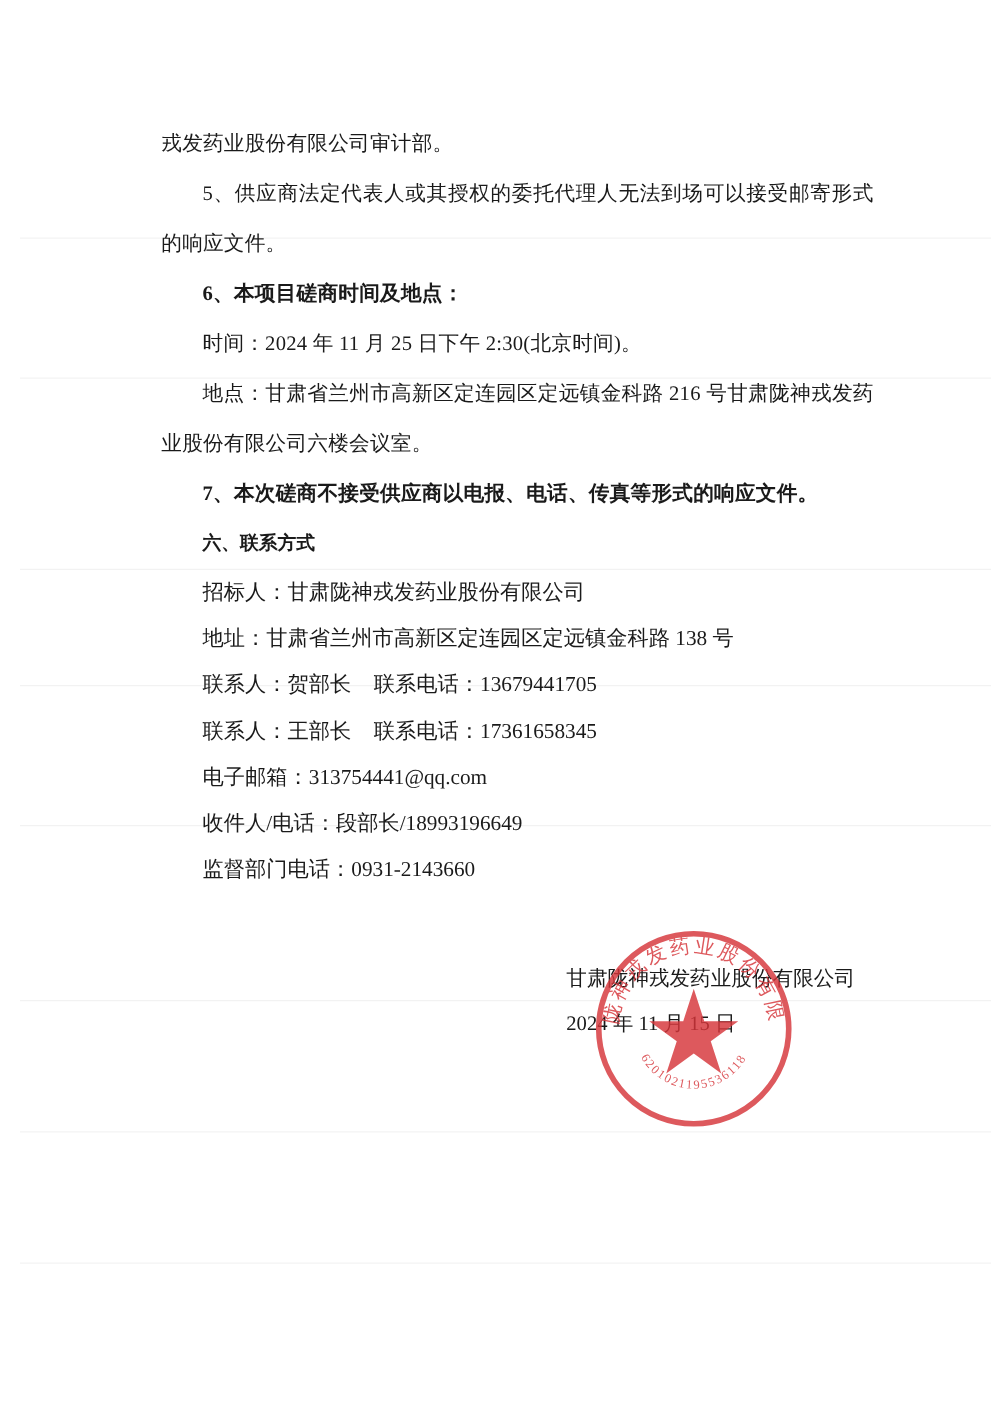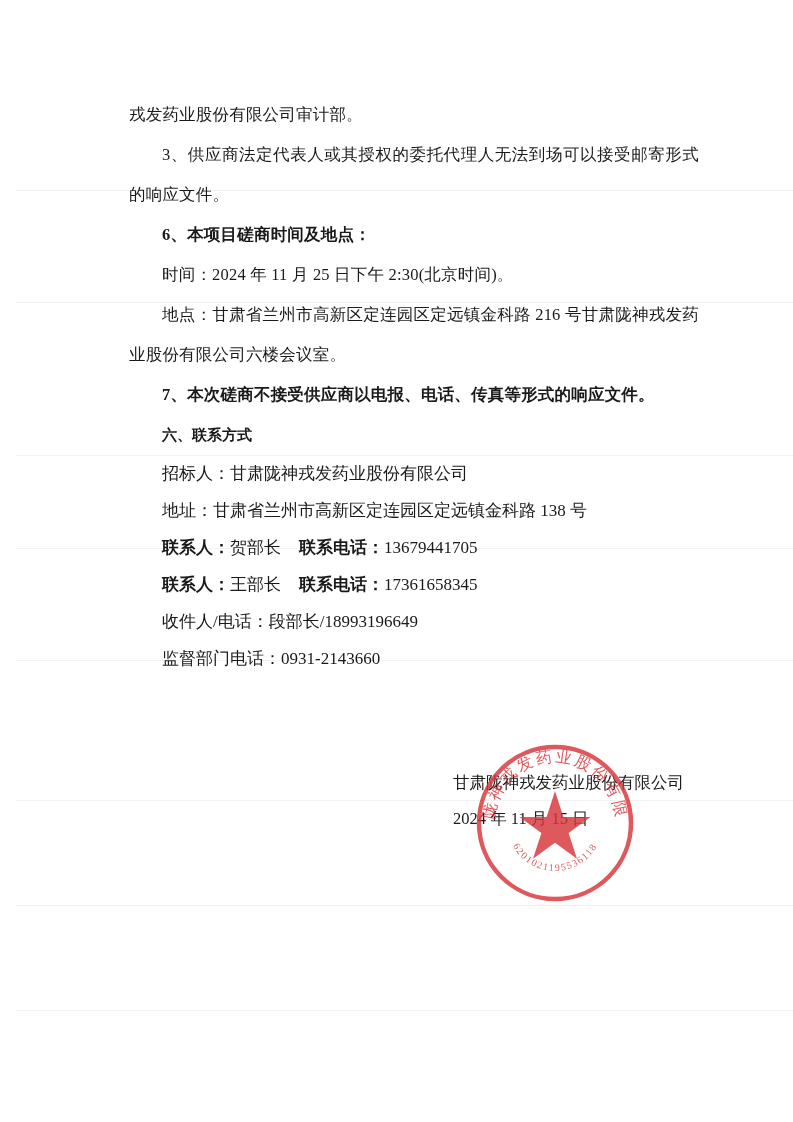--- a/index.html
+++ b/index.html
@@ -69,21 +69,21 @@
     text-indent: 33px;
     margin: 0;
   }
   .contact-line {
     font-size: 17px;
     line-height: 37px;
     text-indent: 33px;
     margin: 0;
   }
   .contact-line .lbl {
-    font-weight: bold;
+    font-weight: normal;
   }
   .contact-line .gap {
     display: inline-block;
     width: 18px;
   }
 
   
   .sign-block {
     position: absolute;
     left: 437px;
@@ -115,21 +115,21 @@
   <div class="scan-line l3"></div>
   <div class="scan-line l4"></div>
   <div class="scan-line l5"></div>
   <div class="scan-line l6"></div>
   <div class="scan-line l7"></div>
   <div class="scan-line l8"></div>
 
   <div class="doc-body">
 
     <p class="para">戎发药业股份有限公司审计部。</p>
-    <p class="para indent">3、供应商法定代表人或其授权的委托代理人无法到场可以接受邮寄形式的响应文件。</p>
+    <p class="para indent">5、供应商法定代表人或其授权的委托代理人无法到场可以接受邮寄形式的响应文件。</p>
     <p class="para indent bold">6、本项目磋商时间及地点：</p>
     <p class="para indent">时间：2024 年 11 月 25 日下午 2:30(北京时间)。</p>
     <p class="para indent">地点：甘肃省兰州市高新区定连园区定远镇金科路 216 号甘肃陇神戎发药业股份有限公司六楼会议室。</p>
     <p class="para indent bold">7、本次磋商不接受供应商以电报、电话、传真等形式的响应文件。</p>
 
     <p class="heading">六、联系方式</p>
 
     <p class="contact-line">
       <span>招标人：</span><span>甘肃陇神戎发药业股份有限公司</span>
     </p>
@@ -139,20 +139,23 @@
     </p>
 
     <p class="contact-line">
       <span class="lbl">联系人：</span><span>贺部长</span><span class="gap"></span><span class="lbl">联系电话：</span><span>13679441705</span>
     </p>
 
     <p class="contact-line">
       <span class="lbl">联系人：</span><span>王部长</span><span class="gap"></span><span class="lbl">联系电话：</span><span>17361658345</span>
     </p>
 
+    <p class="contact-line">
+      <span>电子邮箱：</span><span>313754441@qq.com</span>
+    </p>
 
     <p class="contact-line">
       <span>收件人/电话：</span><span>段部长/18993196649</span>
     </p>
 
     <p class="contact-line">
       <span>监督部门电话：</span><span>0931-2143660</span>
     </p>
 
   </div>

